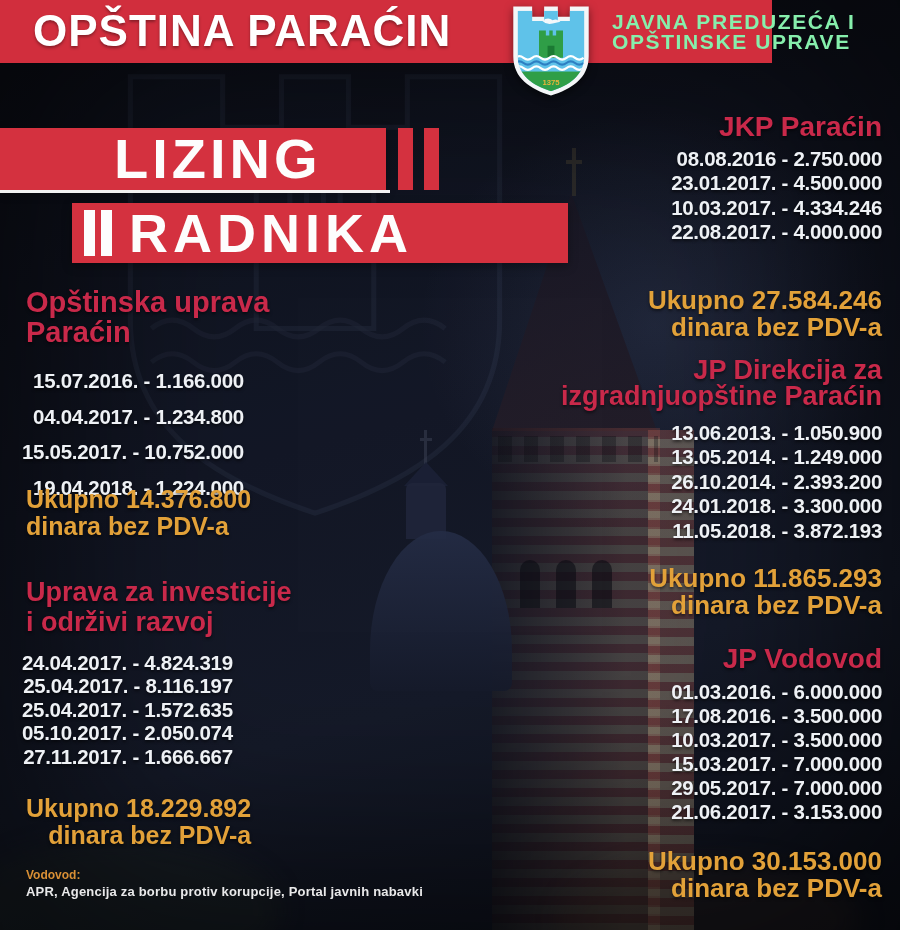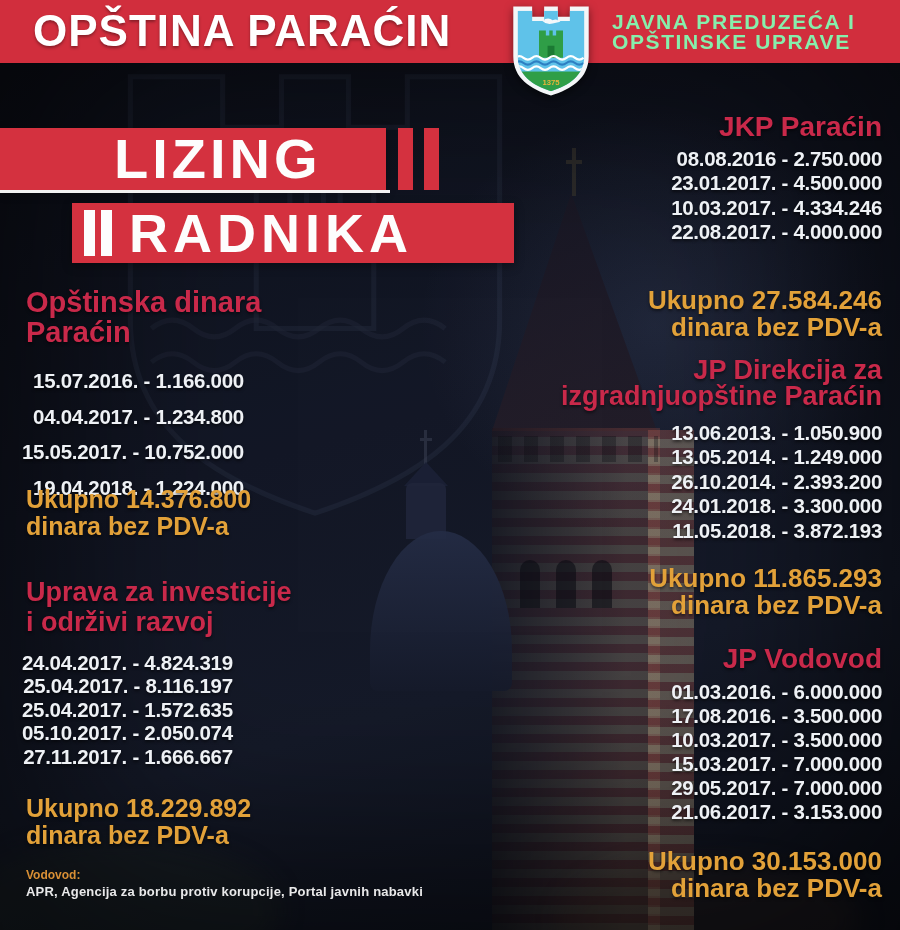--- a/index.html
+++ b/index.html
@@ -38,52 +38,52 @@
     -webkit-clip-path:polygon(50% 0,100% 100%,0 100%);clip-path:polygon(50% 0,100% 100%,0 100%);}
   .dome-cross{position:absolute;left:420px;top:430px;width:12px;height:34px;opacity:.55;}
   .dome-cross:before{content:"";position:absolute;left:4px;top:0;width:3px;height:34px;background:#3a3f52;}
   .dome-cross:after{content:"";position:absolute;left:0;top:8px;width:12px;height:3px;background:#3a3f52;}
   .foliage{position:absolute;border-radius:50%;filter:blur(12px);}
   .f1{left:-40px;top:840px;width:320px;height:140px;background:rgba(38,48,36,.30);}
   .f2{left:560px;top:860px;width:300px;height:120px;background:rgba(52,40,34,.30);}
   .watermark{position:absolute;left:15px;top:60px;width:600px;height:470px;opacity:.14;}
   .vignette{position:absolute;inset:0;box-shadow:inset 0 0 190px 70px rgba(0,0,0,.55);}
   
-  .header{position:absolute;left:0;top:0;width:900px;height:63px;background:#d12e3d;z-index:5;}
+  .header{position:absolute;left:0;top:0;width:772px;height:63px;background:#d12e3d;z-index:5;}
   .h-title{position:absolute;left:33px;top:6px;font-size:44px;font-weight:800;color:#fff;
     letter-spacing:1px;text-shadow:0 2px 3px rgba(0,0,0,.35);white-space:nowrap;}
   .logo{position:absolute;left:505px;top:3px;width:92px;height:96px;z-index:6;
     filter:drop-shadow(0 3px 4px rgba(0,0,0,.5));}
   .h-right{position:absolute;left:612px;top:12px;font-size:21px;line-height:20px;font-weight:700;
     color:#86efac;letter-spacing:1.6px;white-space:nowrap;}
   
   .band{position:absolute;background:#d4313f;z-index:4;box-shadow:0 3px 9px rgba(0,0,0,.35);}
   .band1{left:0;top:128px;width:386px;height:62px;}
   .band1 span{position:absolute;left:114px;top:0;line-height:62px;font-size:56px;font-weight:800;
     letter-spacing:4px;color:#fdfdfd;}
   .rbar{position:absolute;top:128px;width:15px;height:62px;background:#d4313f;z-index:4;}
   .rbar1{left:398px;} .rbar2{left:424px;}
   .underline{position:absolute;left:0;top:190px;width:390px;height:3px;background:rgba(255,255,255,.95);z-index:4;}
-  .band2{left:72px;top:203px;width:442px;height:60px;}
+  .band2{left:72px;top:203px;width:496px;height:60px;}
   .band2 .txt{position:absolute;left:57px;top:0;line-height:60px;font-size:54px;font-weight:800;
     letter-spacing:5px;color:#fdfdfd;}
   .wbar{position:absolute;top:7px;width:11px;height:46px;background:#fdfdfd;}
   .wbar1{left:12px;} .wbar2{left:29px;}
   
   .crimson{color:#c9294a;font-weight:800;text-shadow:0 2px 3px rgba(0,0,0,.5);}
   .gold{color:#e2a139;font-weight:800;text-shadow:0 2px 3px rgba(0,0,0,.5);}
   .white{color:#eef1f5;font-weight:800;text-shadow:0 2px 3px rgba(0,0,0,.55);letter-spacing:-.3px;text-align:right;}
   
   .abs{position:absolute;z-index:3;}
   .lh1{left:26px;top:287px;font-size:29px;line-height:30px;}
   .llist1{left:22px;top:363px;font-size:20.5px;line-height:35.6px;white-space:nowrap;}
   .ltot1{left:26px;top:486px;font-size:25px;line-height:27px;}
   .lh2{left:26px;top:577px;font-size:27px;line-height:30px;}
   .llist2{left:22px;top:651px;font-size:20.5px;line-height:23.4px;white-space:nowrap;}
-  .ltot2{left:26px;top:795px;font-size:25px;line-height:27px;}
+  .ltot2{left:26px;top:795px;font-size:25px;line-height:27px;text-align:right;}
   .src-label{left:26px;top:868px;font-size:12px;font-weight:700;color:#d98f35;}
   .src-text{left:26px;top:884px;font-size:13px;font-weight:800;color:#e9e9ea;letter-spacing:.2px;text-align:right;}
   
   .rcol{position:absolute;right:18px;top:0;width:450px;text-align:right;z-index:3;}
   .rcol>div{position:absolute;right:0;width:450px;}
   .rh1{top:112px;font-size:28px;line-height:30px;}
   .rlist1{top:147px;font-size:20.5px;line-height:24.4px;white-space:nowrap;}
   .rtot1{top:287px;font-size:26px;line-height:27px;}
   .rh2{top:358px;font-size:27px;line-height:25.5px;}
   .rlist2{top:421px;font-size:20.5px;line-height:24.4px;white-space:nowrap;}
@@ -154,21 +154,21 @@
   <div class="rbar rbar1"></div>
   <div class="rbar rbar2"></div>
   <div class="underline"></div>
   <div class="band band2">
     <span class="wbar wbar1"></span>
     <span class="wbar wbar2"></span>
     <span class="txt">RADNIKA</span>
   </div>
 
   <div class="abs lh1 crimson">
-    <div>Opštinska dinara</div>
+    <div>Opštinska uprava</div>
     <div>Paraćin</div>
   </div>
   <div class="abs llist1 white">
     <div>15.07.2016. - 1.166.000</div>
     <div>04.04.2017. - 1.234.800</div>
     <div>15.05.2017. - 10.752.000</div>
     <div>19.04.2018. - 1.224.000</div>
   </div>
   <div class="abs ltot1 gold">
     <div>Ukupno 14.376.800</div>

